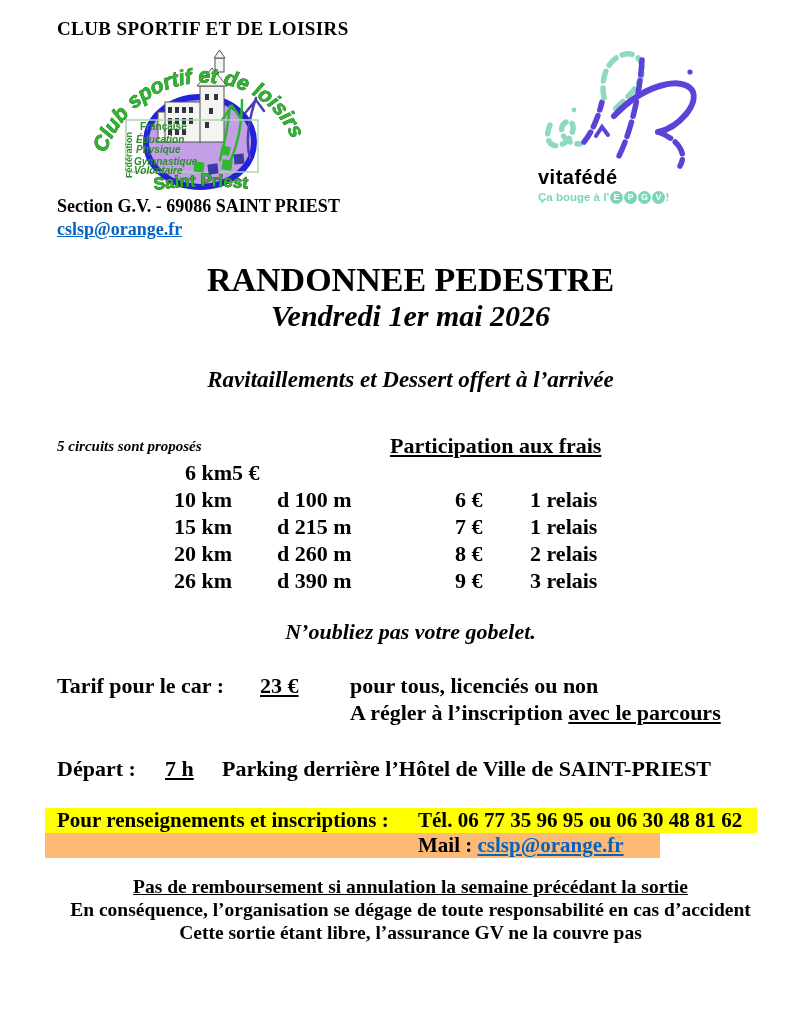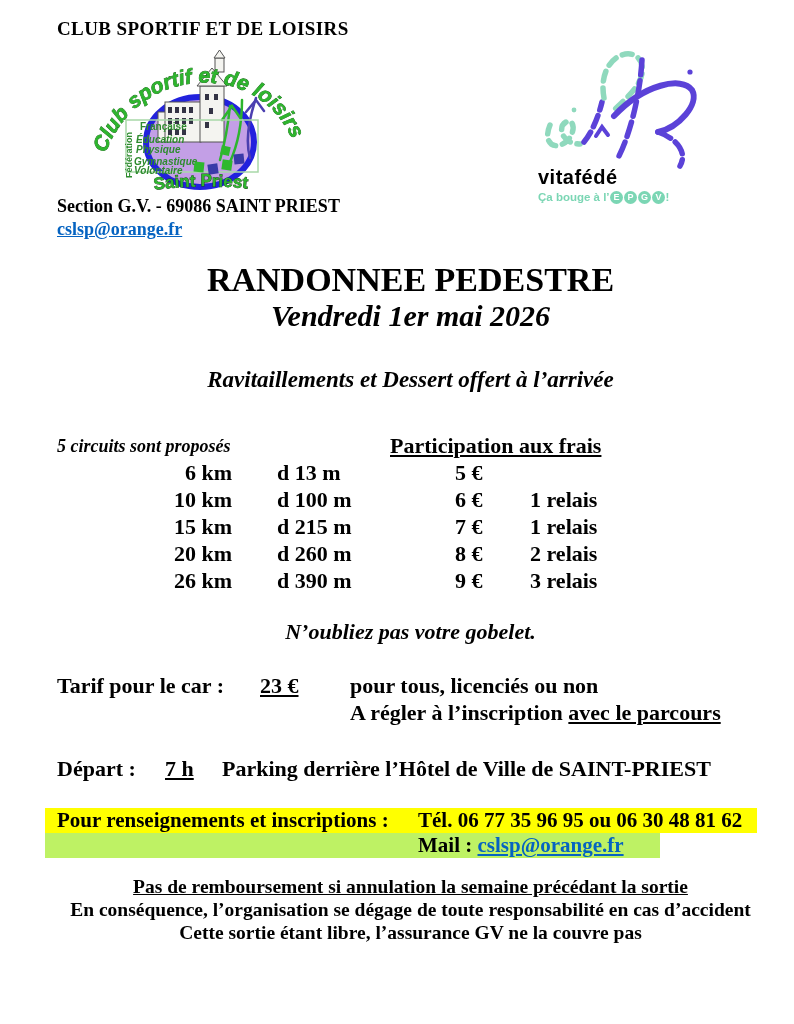--- a/index.html
+++ b/index.html
@@ -41,38 +41,38 @@
                border-radius:50%; background:#7bd6b4; color:#fff; font-size:9px;
                text-align:center; vertical-align:1px; }
   
   .content { padding:0 30px 0 57px; }
   .title-block { margin-top:10px; text-align:center; }
   .title-1 { font-size:34px; font-weight:bold; line-height:36px; }
   .title-2 { font-size:30px; font-weight:bold; font-style:italic; line-height:36px; }
   .title-3 { font-size:31px; font-weight:bold; line-height:36px; }
   .subtitle { margin-top:33px; text-align:center; font-size:23px; font-weight:bold; font-style:italic; }
   .circuits-header { position:relative; margin-top:40px; height:26px; line-height:26px; }
-  .circuits-left { font-size:18px; font-weight:bold; font-style:italic; }
+  .circuits-left { font-size:15px; font-weight:bold; font-style:italic; }
   .circuits-right { position:absolute; left:333px; top:0; font-size:22px; font-weight:bold;
                     text-decoration:underline; }
   .circuit-row { display:grid; grid-template-columns:95px 223px 75px auto;
                  margin-left:80px; font-size:22px; font-weight:bold; line-height:27px; }
   .circuit-km { text-align:right; }
   .circuit-d { padding-left:45px; }
   .reminder { margin-top:25px; text-align:center; font-size:22px; font-weight:bold; font-style:italic; }
   .car-grid { display:grid; grid-template-columns:203px 90px auto;
               margin-top:27px; font-size:22px; font-weight:bold; line-height:27px; }
   .u { text-decoration:underline; }
   .car-note2 { grid-column:3; }
   .departure-grid { display:grid; grid-template-columns:108px 57px auto;
                     margin-top:29px; font-size:22px; font-weight:bold; line-height:27px; }
   .contact { margin-top:26px; margin-left:-12px; font-size:21px; font-weight:bold; }
   .contact-line1 { display:flex; width:712px; background:#ffff00; line-height:25px; }
   .contact-label { width:373px; padding-left:12px; flex:none; }
-  .contact-line2 { width:615px; background:#bef264; line-height:25px; }
+  .contact-line2 { width:615px; background:#fdba74; line-height:25px; }
   .contact-line2 .mail-wrap { margin-left:373px; }
   .contact .email-link { font-size:21px; }
   .footer { margin-top:17px; text-align:center; font-size:19.5px; font-weight:bold; line-height:23px; }
 </style>
 </head>
 <body>
 
 <div class="page">
 
   <div class="header">
@@ -180,21 +180,20 @@
 
     <div class="subtitle">Ravitaillements et Dessert offert à l’arrivée</div>
 
     <div class="circuits-header">
       <span class="circuits-left">5 circuits sont proposés</span>
       <span class="circuits-right">Participation aux frais</span>
     </div>
 
     <div class="circuit-row">
       <span class="circuit-km">6 km</span>
-      <span class="circuit-d">d 13 m</span>
       <span>5 €</span>
       <span></span>
     </div>
     <div class="circuit-row">
       <span class="circuit-km">10 km</span>
       <span class="circuit-d">d 100 m</span>
       <span>6 €</span>
       <span>1 relais</span>
     </div>
     <div class="circuit-row">

